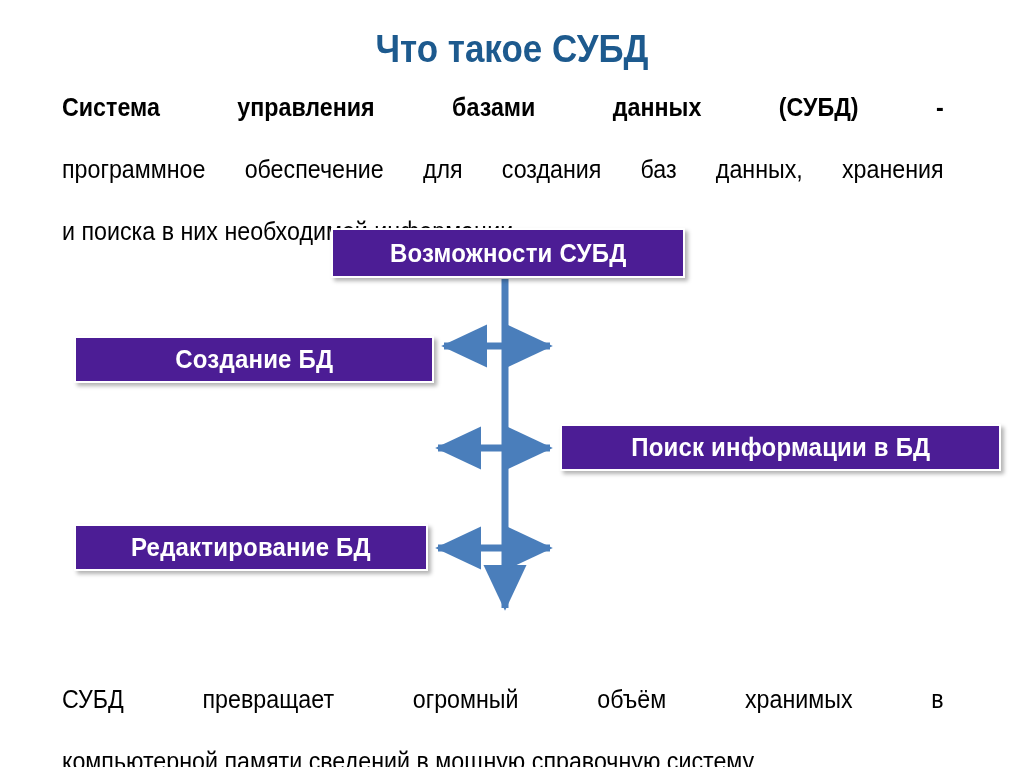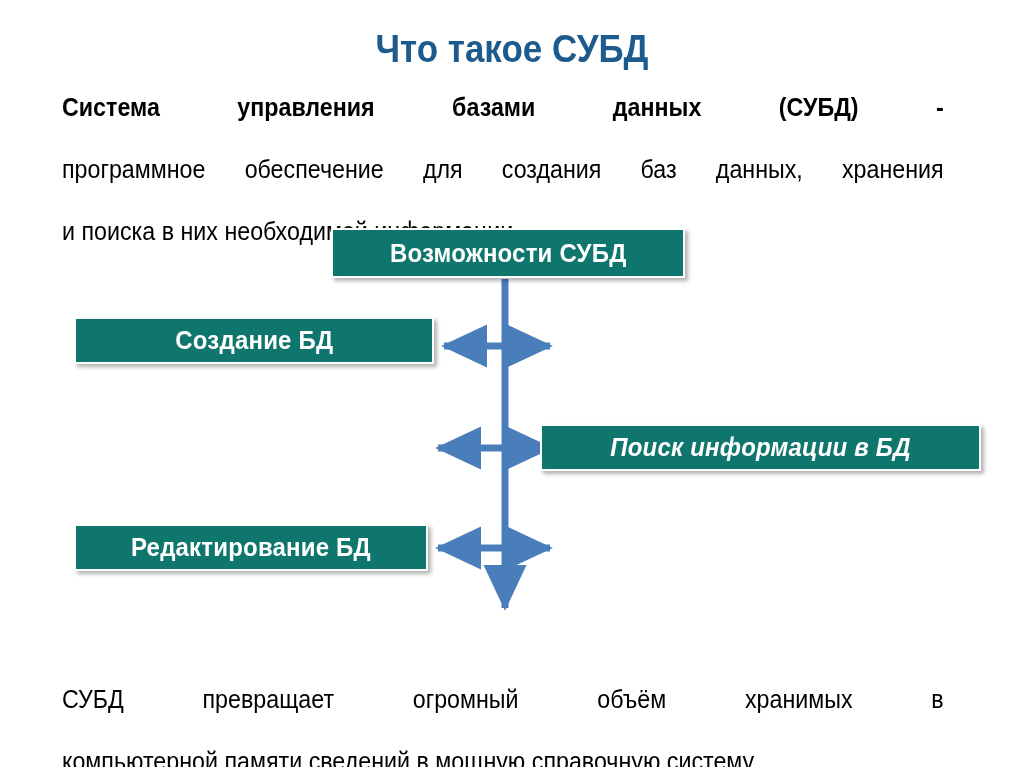--- a/index.html
+++ b/index.html
@@ -88,43 +88,43 @@
     left: 0; top: 0;
     width: 1024px;
     height: 767px;
     pointer-events: none;
   }
 
   
   .node {
     position: absolute;
     box-sizing: border-box;
-    background: #0f766e;
+    background: #4c1d95;
     border: 2px solid #ffffff;
     box-shadow: 3px 3px 4px rgba(0,0,0,0.30);
     display: flex;
     align-items: center;
     justify-content: center;
   }
   .node .node-label {
     color: #ffffff;
     font-weight: bold;
     font-size: 25px;
     line-height: 1;
     white-space: nowrap;
     transform: scaleX(0.96);
     letter-spacing: 0.2px;
   }
 
   
   #node-top        { left: 331px; top: 228px; width: 354px; height: 50px; }
-  #node-create     { left:  74px; top: 317px; width: 360px; height: 47px; }
+  #node-create     { left:  74px; top: 336px; width: 360px; height: 47px; }
   #node-sort       { left: 560px; top: 322px; width: 444px; height: 47px; }
   #node-fill       { left:  74px; top: 424px; width: 354px; height: 47px; }
-  #node-search     { left: 540px; top: 424px; width: 441px; height: 47px; font-style: italic; }
+  #node-search     { left: 560px; top: 424px; width: 441px; height: 47px; }
   #node-edit       { left:  74px; top: 524px; width: 354px; height: 47px; }
   #node-output     { left: 560px; top: 524px; width: 444px; height: 47px; }
   #node-protect    { left: 288px; top: 620px; width: 434px; height: 45px; }
 
   #node-sort   .node-label,
   #node-search .node-label,
   #node-output .node-label { font-size: 25px; }
 </style>
 </head>
 <body>

